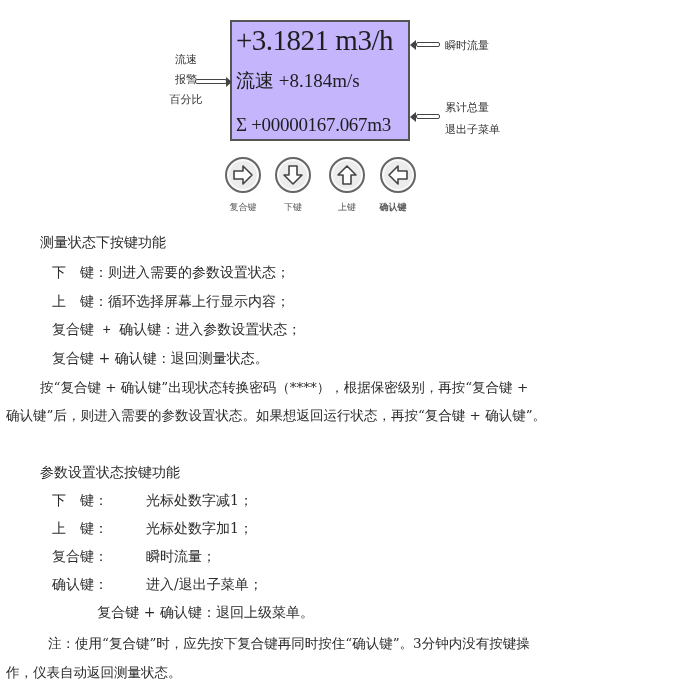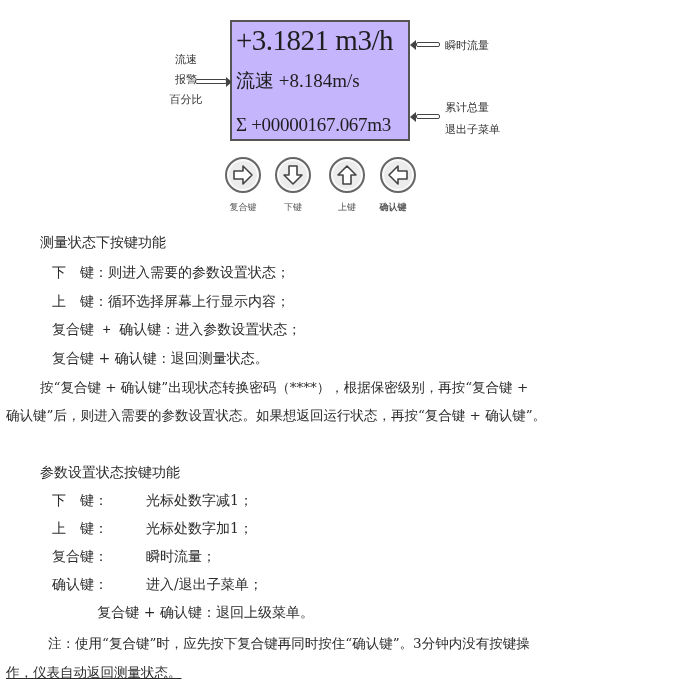--- a/index.html
+++ b/index.html
@@ -126,13 +126,13 @@
   <span style="display:inline-block;width:94px;">复合键：</span><span>瞬时流量；</span>
 </div>
 <div class="abs p" style="left:52px; top:574px;">
   <span style="display:inline-block;width:94px;">确认键：</span><span>进入/退出子菜单；</span>
 </div>
 <div class="abs p" style="left:68px; top:602px;text-align:right;">
   <span style="display:inline-block;width:148px;">复合键 + 确认键：</span><span>退回上级菜单。</span>
 </div>
 
 <div class="abs p" style="left:40px; top:633px; font-size:13.5px;margin-left:8px;">注：使用“复合键”时，应先按下复合键再同时按住“确认键”。3分钟内没有按键操</div>
-<div class="abs p" style="left:6px; top:662px; font-size:13.5px;text-decoration:underline;">作，仪表自动返回测量状态。</div>
+<div class="abs p" style="left:6px; top:662px; font-size:13.5px;">作，仪表自动返回测量状态。</div>
 
 </body></html>

